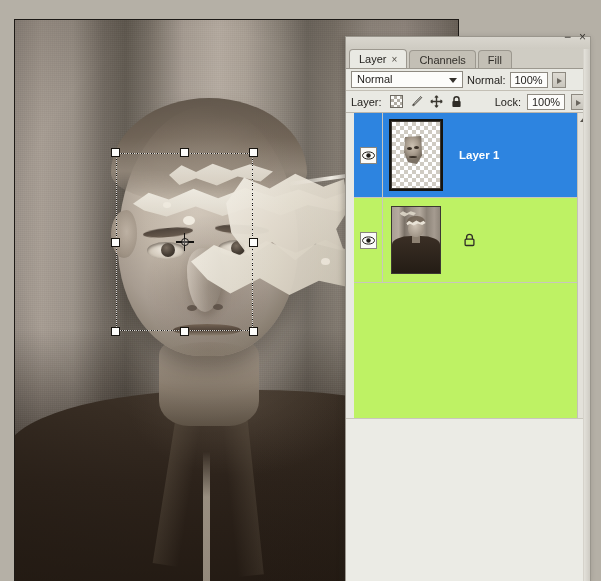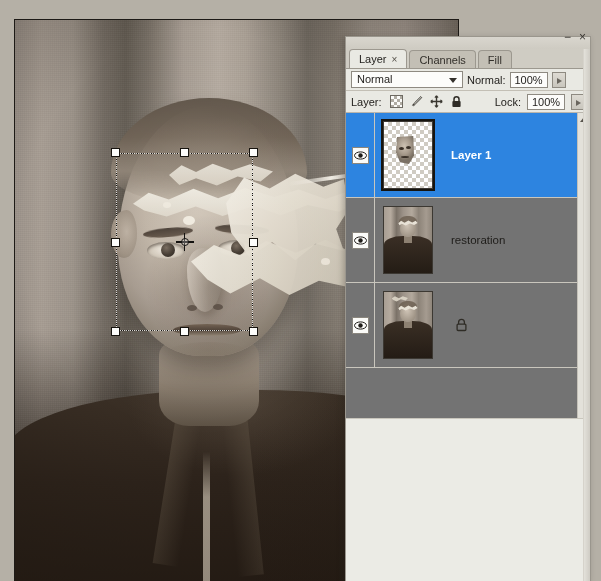--- a/index.html
+++ b/index.html
@@ -255,22 +255,22 @@
   #lk-transparent{
     background-image:
       linear-gradient(45deg,#b0aca3 25%,transparent 25%,transparent 75%,#b0aca3 75%),
       linear-gradient(45deg,#b0aca3 25%,#fbfbf9 25%,#fbfbf9 75%,#b0aca3 75%);
     background-size:6px 6px;background-position:0 0,3px 3px;
     border:1px solid #6e6a62;box-sizing:border-box;
   }
   #lk-pixels svg, #lk-position svg, #lk-all svg{display:block;}
 
   #layer-list{
-    position:absolute;left:0;top:76px;right:0;height:305px;
-    background:#737373;overflow:hidden;
+    position:absolute;left:8px;top:76px;right:0;height:305px;
+    background:#bef264;overflow:hidden;
   }
   .layer-row{
     position:relative;height:85px;border-bottom:1px solid #c9c6bd;
     display:flex;align-items:center;box-sizing:border-box;
   }
   .layer-row.selected{background:#2d84e0;}
   .eye-cell{
     width:29px;height:100%;display:flex;align-items:center;justify-content:center;
     border-right:1px solid #c9c6bd;box-sizing:border-box;
   }
@@ -495,44 +495,20 @@
             <i class="tf-e1"></i>
               <i class="tf-e2"></i>
               <i class="tf-m"></i>
           </div>
         </div>
       </div>
       <div class="layer-name">Layer 1</div>
       <div class="lock-cell"></div>
     </div>
 
-    <div class="layer-row">
-      <div class="eye-cell">
-        <div class="eye-box">
-          <svg width="13" height="9" viewBox="0 0 13 9">
-              <ellipse cx="6.5" cy="4.5" rx="6" ry="3.6" fill="none" stroke="#1f1c18" stroke-width="1"></ellipse>
-              <circle cx="6.5" cy="4.5" r="2.2" fill="#1f1c18"></circle>
-            </svg>
-        </div>
-      </div>
-      <div class="thumb-cell">
-        <div class="thumb">
-          <div class="thumb-photo">
-            <div class="tp-bg"></div>
-            <div class="tp-bottom"></div>
-            <div class="tp-neck"></div>
-            <div class="tp-head"></div>
-            <div class="tp-hair"></div>
-            <div class="tp-tear"></div>
-          </div>
-        </div>
-      </div>
-      <div class="layer-name">restoration</div>
-      <div class="lock-cell"></div>
-    </div>
 
     <div class="layer-row">
       <div class="eye-cell">
         <div class="eye-box">
           <svg width="13" height="9" viewBox="0 0 13 9">
               <ellipse cx="6.5" cy="4.5" rx="6" ry="3.6" fill="none" stroke="#1f1c18" stroke-width="1"></ellipse>
               <circle cx="6.5" cy="4.5" r="2.2" fill="#1f1c18"></circle>
             </svg>
         </div>
       </div>

